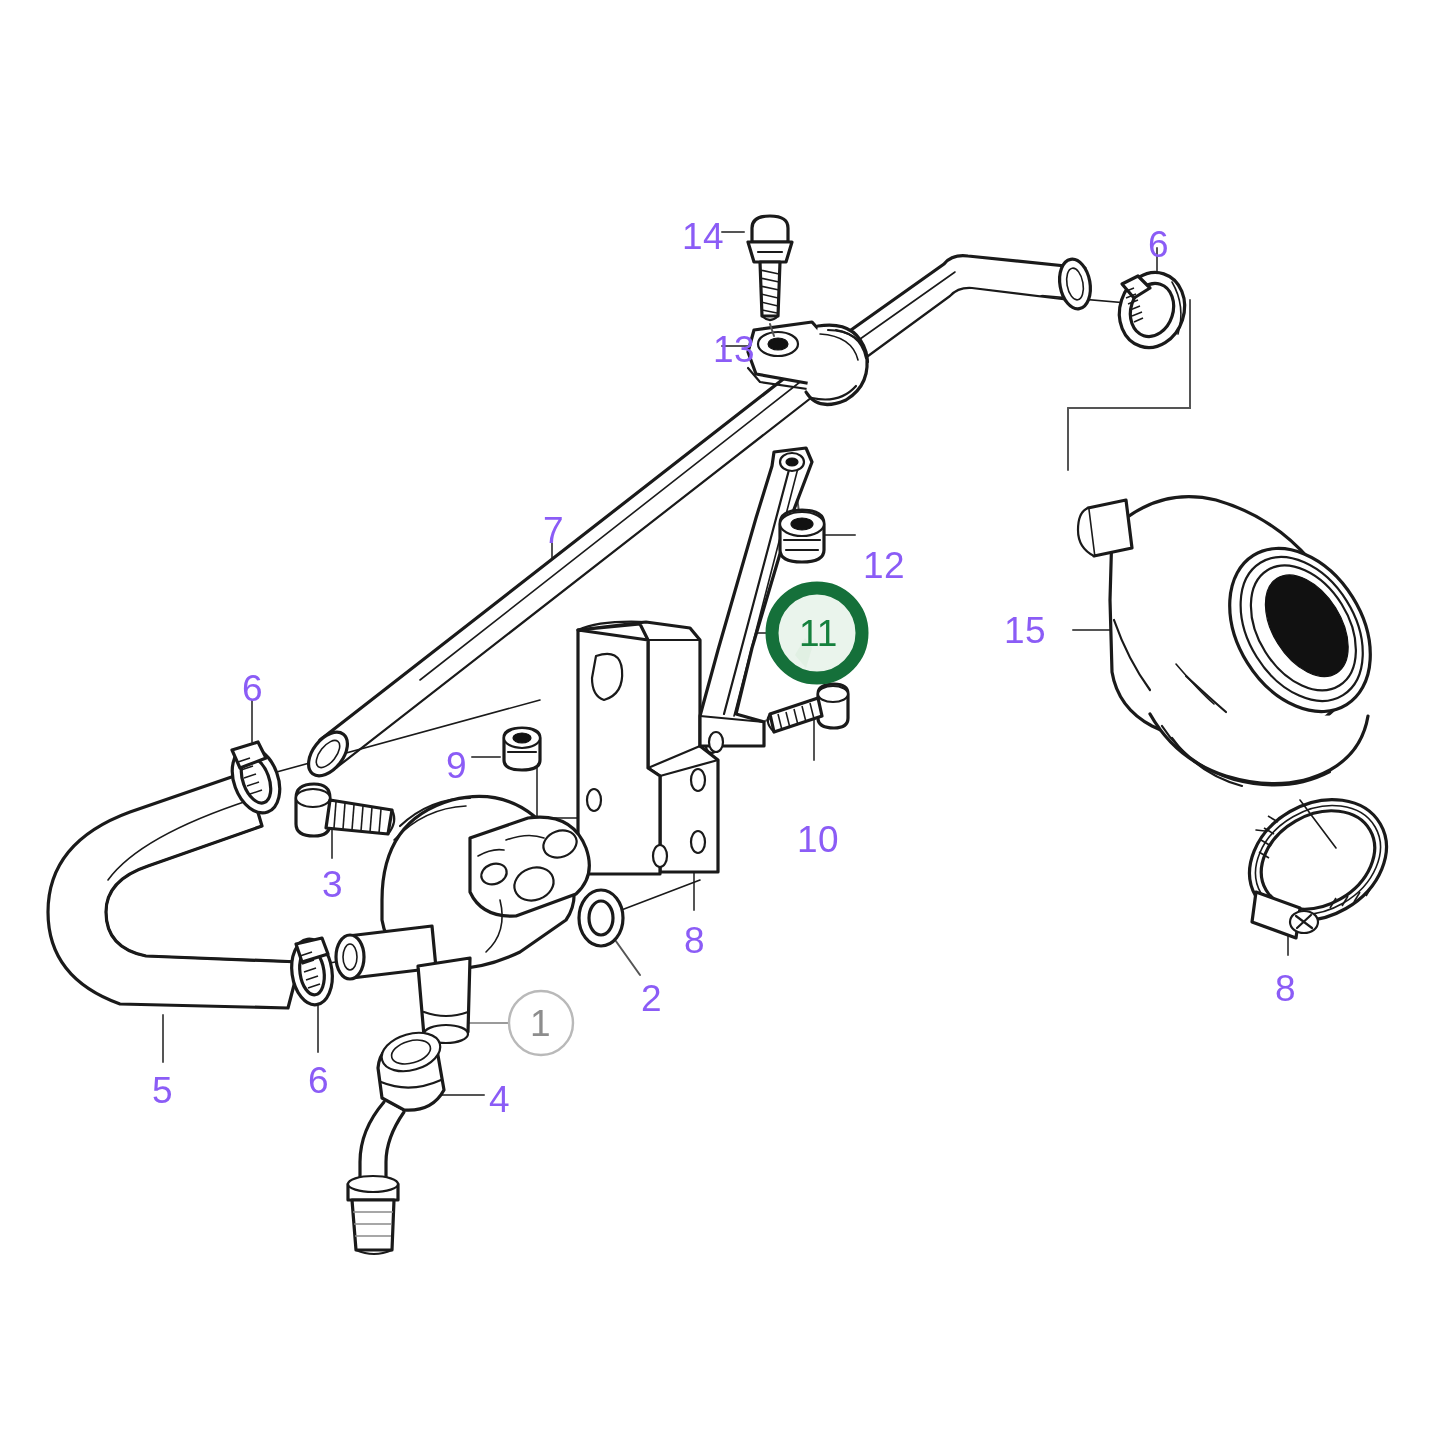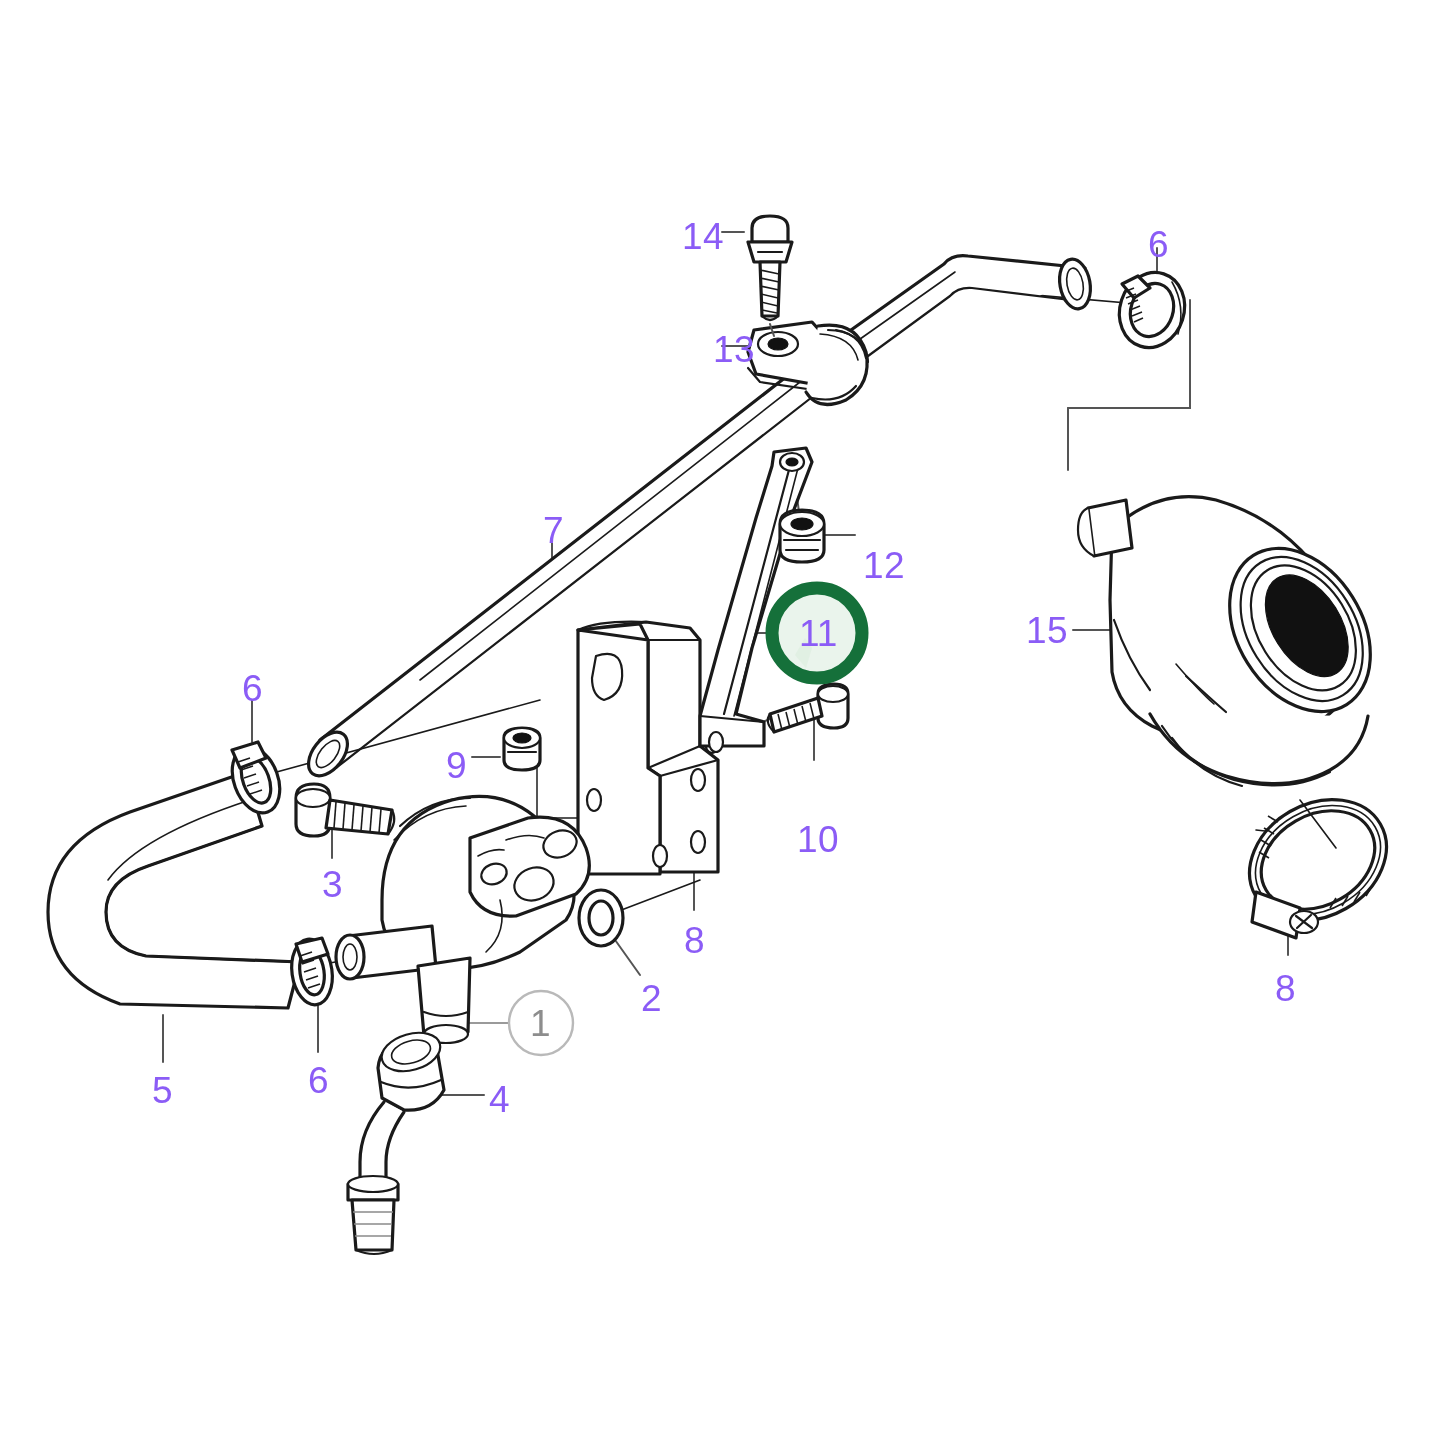--- a/index.html
+++ b/index.html
@@ -34,21 +34,21 @@
     color: #8b5cf6;
     letter-spacing: 0.5px;
     line-height: 1;
     user-select: none;
     white-space: nowrap;
   }
   .hl-number {
     position: absolute;
     font-family: "Liberation Sans", sans-serif;
     font-size: 37px;
-    color: #8b5cf6;
+    color: #15803d;
     line-height: 1;
     white-space: nowrap;
     user-select: none;
   }
   .plain-number {
     position: absolute;
     font-family: "Liberation Sans", sans-serif;
     font-size: 37px;
     color: #8d8d8d;
     line-height: 1;
@@ -491,16 +491,16 @@
   <div class="callout-label" style="left:308px; top:1062px;">6</div>
   <div class="callout-label" style="left:1148px; top:226px;">6</div>
   <div class="callout-label" style="left:543px; top:512px;">7</div>
   <div class="callout-label" style="left:684px; top:922px;">8</div>
   <div class="callout-label" style="left:446px; top:747px;">9</div>
   <div class="callout-label" style="left:797px; top:777px;margin-top:44px;">10</div>
   <div class="hl-number" style="left:799px; top:615px;">11</div>
   <div class="callout-label" style="left:863px; top:517px;margin-top:30px;">12</div>
   <div class="callout-label" style="left:682px; top:331px;margin-left:31px;">13</div>
   <div class="callout-label" style="left:682px; top:218px;">14</div>
-  <div class="callout-label" style="left:1026px; top:612px;">15</div>
+  <div class="callout-label" style="left:1004px; top:612px;">15</div>
   <div class="callout-label" style="left:1275px; top:970px;">8</div>
 
 </div>
 
 </body></html>

